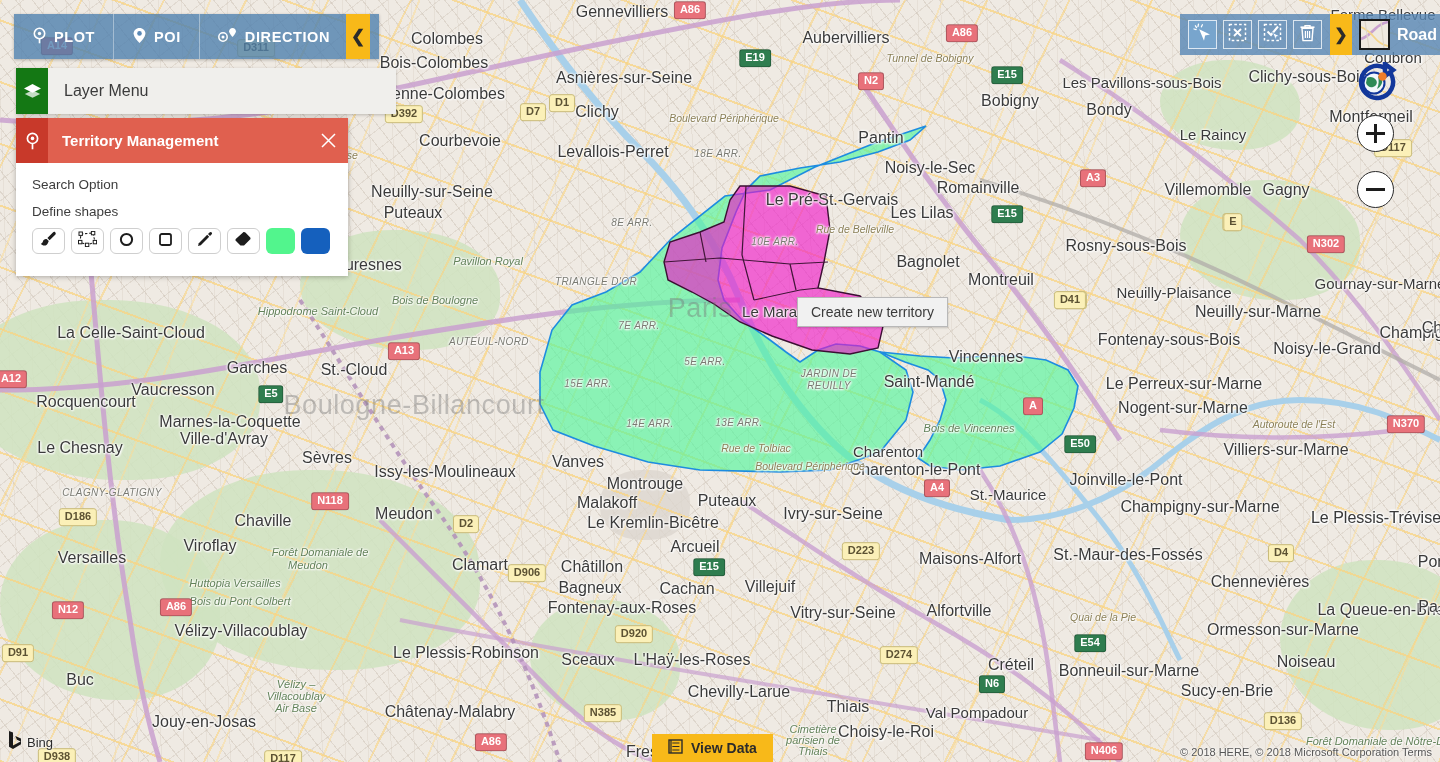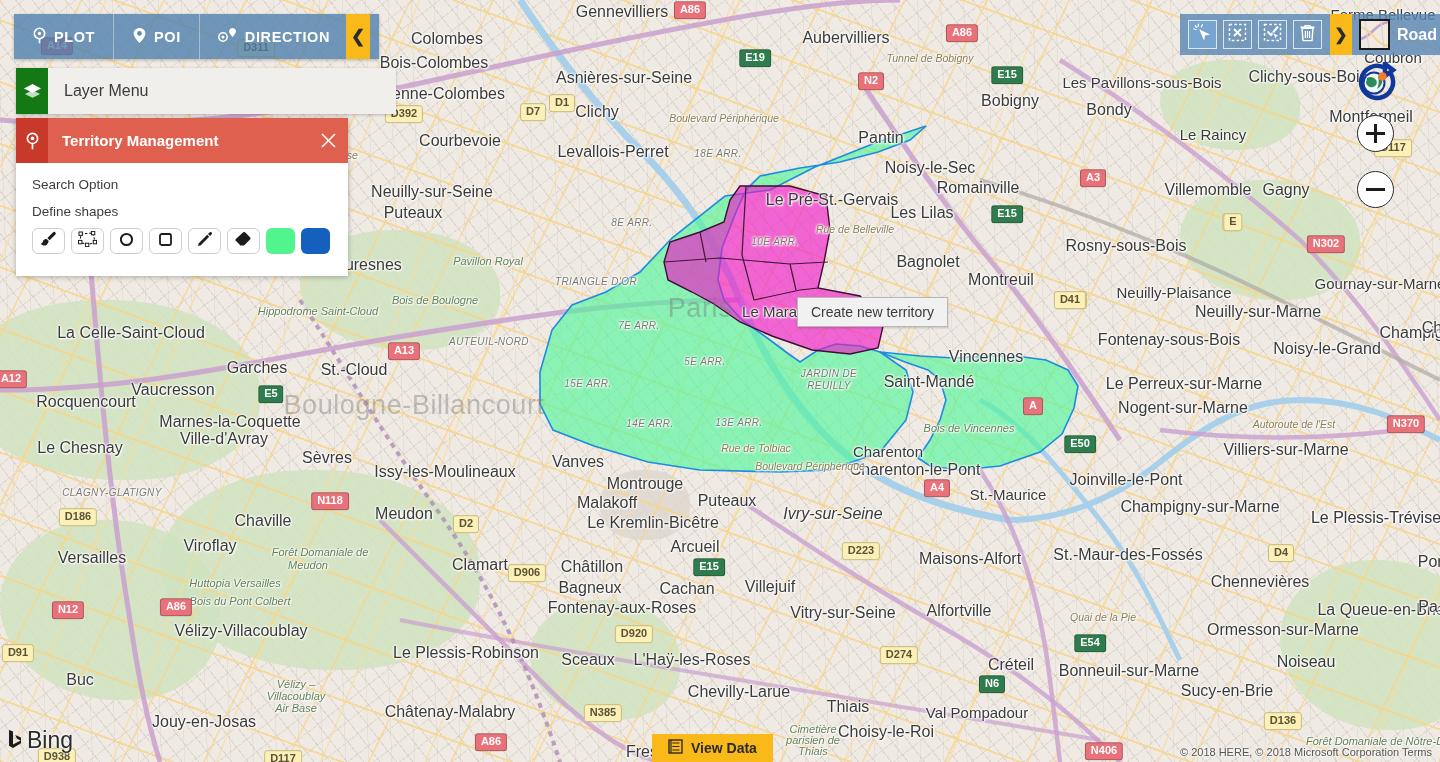--- a/index.html
+++ b/index.html
@@ -189,21 +189,21 @@
     padding: 6px 13px; font-size: 14px; color: #3b3b3b; z-index: 42;
     box-shadow: 0 1px 2px rgba(0,0,0,.18);
   }
 
   
   #bing-logo {
     position: absolute; left: 8px; bottom: 8px; z-index: 35;
     display:flex; align-items:center; gap:5px;
     text-shadow: 0 0 3px #fff, 0 0 3px #fff;
   }
-  #bing-logo .bing-text { font-size: 23px; color:#2b2b2b; font-family:"Liberation Sans", sans-serif; }
+  #bing-logo .bing-text { font-size: 13px; color:#2b2b2b; font-family:"Liberation Sans", sans-serif; }
   #view-data-btn {
     position: absolute; left: 652px; bottom: 0; height: 28px;
     background: #f8b919; display:flex; align-items:center; gap:8px;
     padding: 0 16px; cursor: pointer; z-index: 36;
     font-size: 14px; font-weight: bold; color: #2b2b2b;
   }
   #map-copyright {
     position: absolute; right: 8px; bottom: 4px; z-index: 35;
     font-size: 11px; color: #565656;
     text-shadow: 0 0 3px #fff, 0 0 3px #fff;
@@ -317,21 +317,21 @@
         <div class="mlabel sz-lg" style="left: 578px; top: 462px;">Vanves</div>
         <div class="mlabel sz-md" style="left: 888px; top: 451px;">Charenton</div>
         <div class="mlabel sz-lg" style="left: 915px; top: 470px;">Charenton-le-Pont</div>
         <div class="mlabel sz-lg" style="left: 1126px; top: 480px;">Joinville-le-Pont</div>
         <div class="mlabel sz-lg" style="left: 645px; top: 484px;">Montrouge</div>
         <div class="mlabel sz-lg" style="left: 727px; top: 501px;">Puteaux</div>
         <div class="mlabel sz-md" style="left: 1008px; top: 494px;">St.-Maurice</div>
         <div class="mlabel sz-lg" style="left: 404px; top: 514px;">Meudon</div>
         <div class="mlabel sz-lg" style="left: 607px; top: 503px;">Malakoff</div>
         <div class="mlabel sz-lg" style="left: 653px; top: 523px;">Le Kremlin-Bicêtre</div>
-        <div class="mlabel sz-lg" style="left: 833px; top: 514px; font-style: italic;">Ivry-sur-Seine</div>
+        <div class="mlabel sz-lg" style="left: 833px; top: 514px;">Ivry-sur-Seine</div>
         <div class="mlabel sz-lg" style="left: 1200px; top: 507px;">Champigny-sur-Marne</div>
         <div class="mlabel sz-lg" style="left: 1376px; top: 518px;">Le Plessis-Trévise</div>
         <div class="mlabel sz-lg" style="left: 263px; top: 521px;">Chaville</div>
         <div class="mlabel sz-lg" style="left: 92px; top: 558px;">Versailles</div>
         <div class="mlabel sz-lg" style="left: 210px; top: 546px;">Viroflay</div>
         <div class="mlabel sz-lg" style="left: 695px; top: 547px;">Arcueil</div>
         <div class="mlabel sz-lg" style="left: 970px; top: 559px;">Maisons-Alfort</div>
         <div class="mlabel sz-lg" style="left: 1128px; top: 555px;">St.-Maur-des-Fossés</div>
         <div class="mlabel sz-lg" style="left: 1011px; top: 665px;">Créteil</div>
         <div class="mlabel sz-lg" style="left: 480px; top: 565px;">Clamart</div>

